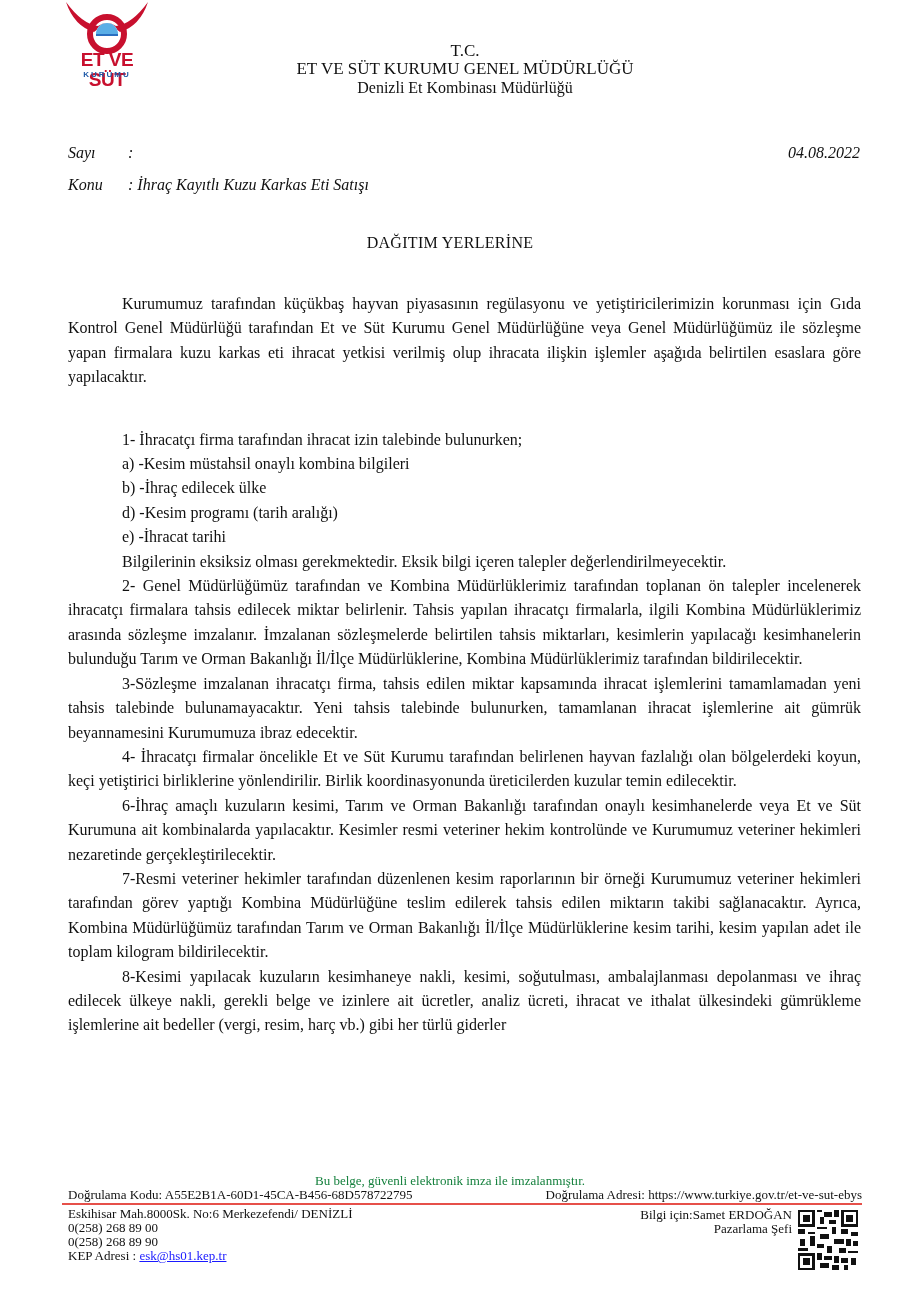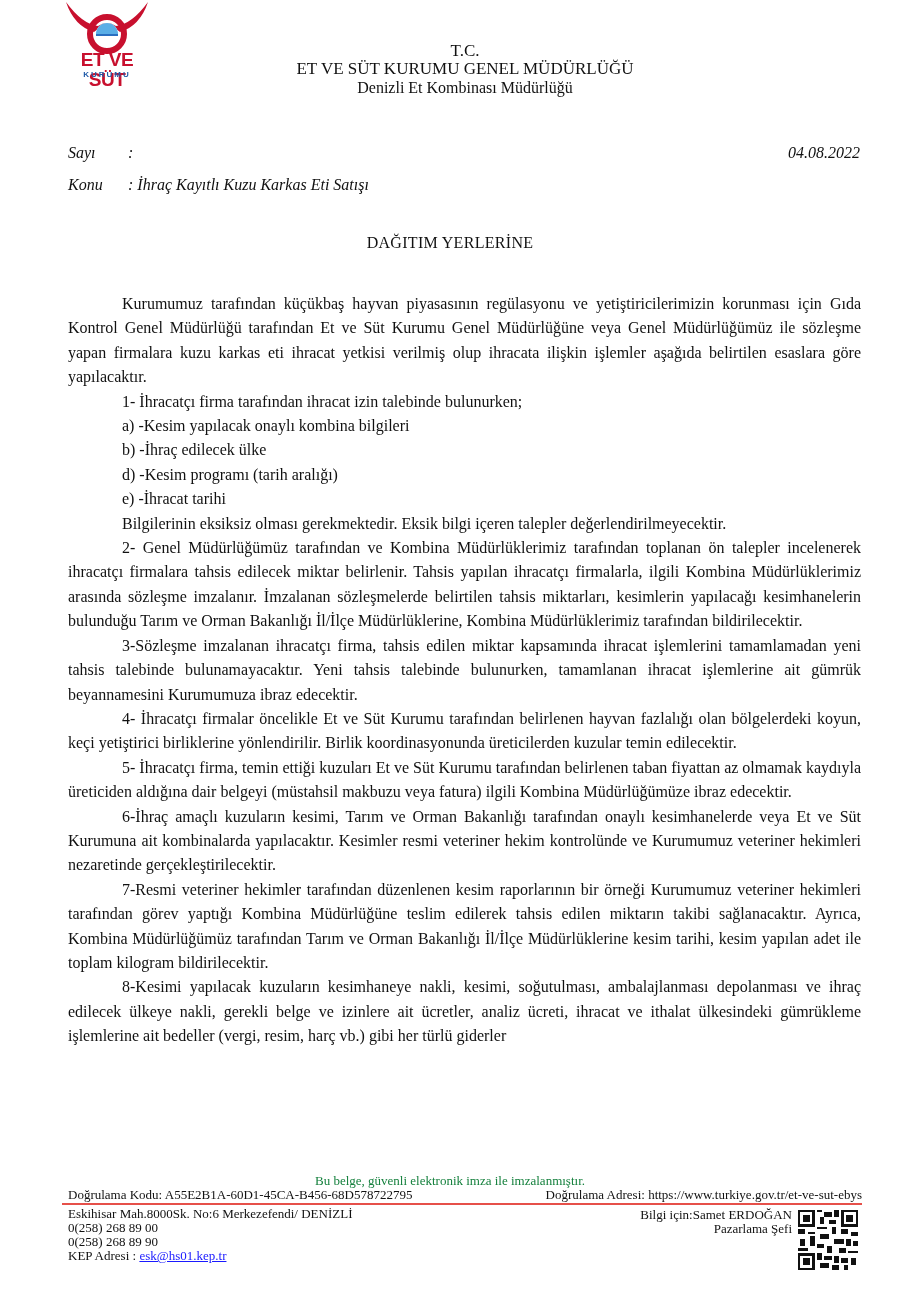--- a/index.html
+++ b/index.html
@@ -25,21 +25,21 @@
   #date { right: 40px; top: 143px; text-align: right; }
   #konu-label { left: 68px; top: 175px; }
   #konu-value { left: 128px; top: 175px; }
 
   #dagitim { left: 0; width: 900px; top: 234px; text-align: center; font-size: 16px; letter-spacing: 0.3px; }
 
   
   #body { left: 68px; top: 292px; width: 793px; font-size: 16px; line-height: 24.4px; text-align: justify; }
   #body p { margin: 0; }
   #body p.ind { text-indent: 54px; }
-  #body p.item { padding-left: 54px; text-align: left; }
+  #body p.item { padding-left: 54px; text-align: left; margin-top: 38px; }
   #body p.list { padding-left: 54px; text-align: left; }
 
   
   #esign { left: 0; width: 900px; top: 1173px; text-align: center; color: #15803d; font-size: 13px; line-height: 15px; }
   #verify-code { left: 68px; top: 1187px; font-size: 13px; line-height: 15px; }
   #verify-addr { right: 38px; top: 1187px; font-size: 13px; line-height: 15px; text-align: right; }
   #footer-line { left: 62px; top: 1203px; width: 800px; height: 2px; background: #e6504a; }
   .foot { font-size: 13px; line-height: 14px; }
   #addr { left: 68px; top: 1207px; }
   #tel1 { left: 68px; top: 1221px; }
@@ -72,29 +72,28 @@
 <div id="sayi-colon" class="abs meta">:</div>
 <div id="date" class="abs meta">04.08.2022</div>
 <div id="konu-label" class="abs meta">Konu</div>
 <div id="konu-value" class="abs meta">: İhraç Kayıtlı Kuzu Karkas Eti Satışı</div>
 
 <div id="dagitim" class="abs">DAĞITIM YERLERİNE</div>
 
 <div id="body" class="abs">
   <p class="ind">Kurumumuz tarafından küçükbaş hayvan piyasasının regülasyonu ve yetiştiricilerimizin korunması için Gıda Kontrol Genel Müdürlüğü tarafından Et ve Süt Kurumu Genel Müdürlüğüne veya Genel Müdürlüğümüz ile sözleşme yapan firmalara kuzu karkas eti ihracat yetkisi verilmiş olup ihracata ilişkin işlemler aşağıda belirtilen esaslara göre yapılacaktır.</p>
   <p class="item">1- İhracatçı firma tarafından ihracat izin talebinde bulunurken;</p>
-  <p class="list">a) -Kesim yapılacak onaylı kombina bilgileri</p>
+  <p class="list">a) -Kesim müstahsil onaylı kombina bilgileri</p>
   <p class="list">b) -İhraç edilecek ülke</p>
   <p class="list">d) -Kesim programı (tarih aralığı)</p>
   <p class="list">e) -İhracat tarihi</p>
   <p class="list">Bilgilerinin eksiksiz olması gerekmektedir. Eksik bilgi içeren talepler değerlendirilmeyecektir.</p>
   <p class="ind">2- Genel Müdürlüğümüz tarafından ve Kombina Müdürlüklerimiz tarafından toplanan ön talepler incelenerek ihracatçı firmalara tahsis edilecek miktar belirlenir. Tahsis yapılan ihracatçı firmalarla, ilgili Kombina Müdürlüklerimiz arasında sözleşme imzalanır. İmzalanan sözleşmelerde belirtilen tahsis miktarları, kesimlerin yapılacağı kesimhanelerin bulunduğu Tarım ve Orman Bakanlığı İl/İlçe Müdürlüklerine, Kombina Müdürlüklerimiz tarafından bildirilecektir.</p>
   <p class="ind">3-Sözleşme imzalanan ihracatçı firma, tahsis edilen miktar kapsamında ihracat işlemlerini tamamlamadan yeni tahsis talebinde bulunamayacaktır. Yeni tahsis talebinde bulunurken, tamamlanan ihracat işlemlerine ait gümrük beyannamesini Kurumumuza ibraz edecektir.</p>
   <p class="ind">4- İhracatçı firmalar öncelikle Et ve Süt Kurumu tarafından belirlenen hayvan fazlalığı olan bölgelerdeki koyun, keçi yetiştirici birliklerine yönlendirilir. Birlik koordinasyonunda üreticilerden kuzular temin edilecektir.</p>
-  <p class="ind">5- İhracatçı firma, temin ettiği kuzuları Et ve Süt Kurumu tarafından belirlenen taban fiyattan az olmamak kaydıyla üreticiden aldığına dair belgeyi (müstahsil makbuzu veya fatura) ilgili Kombina Müdürlüğümüze ibraz edecektir.</p>
   <p class="ind">6-İhraç amaçlı kuzuların kesimi, Tarım ve Orman Bakanlığı tarafından onaylı kesimhanelerde veya Et ve Süt Kurumuna ait kombinalarda yapılacaktır. Kesimler resmi veteriner hekim kontrolünde ve Kurumumuz veteriner hekimleri nezaretinde gerçekleştirilecektir.</p>
   <p class="ind">7-Resmi veteriner hekimler tarafından düzenlenen kesim raporlarının bir örneği Kurumumuz veteriner hekimleri tarafından görev yaptığı Kombina Müdürlüğüne teslim edilerek tahsis edilen miktarın takibi sağlanacaktır. Ayrıca, Kombina Müdürlüğümüz tarafından Tarım ve Orman Bakanlığı İl/İlçe Müdürlüklerine kesim tarihi, kesim yapılan adet ile toplam kilogram bildirilecektir.</p>
   <p class="ind">8-Kesimi yapılacak kuzuların kesimhaneye nakli, kesimi, soğutulması, ambalajlanması depolanması ve ihraç edilecek ülkeye nakli, gerekli belge ve izinlere ait ücretler, analiz ücreti, ihracat ve ithalat ülkesindeki gümrükleme işlemlerine ait bedeller (vergi, resim, harç vb.) gibi her türlü giderler</p>
 </div>
 
 <div id="esign" class="abs">Bu belge, güvenli elektronik imza ile imzalanmıştır.</div>
 <div id="verify-code" class="abs">Doğrulama Kodu: A55E2B1A-60D1-45CA-B456-68D578722795</div>
 <div id="verify-addr" class="abs">Doğrulama Adresi: https://www.turkiye.gov.tr/et-ve-sut-ebys</div>
 <div id="footer-line" class="abs"></div>
 

